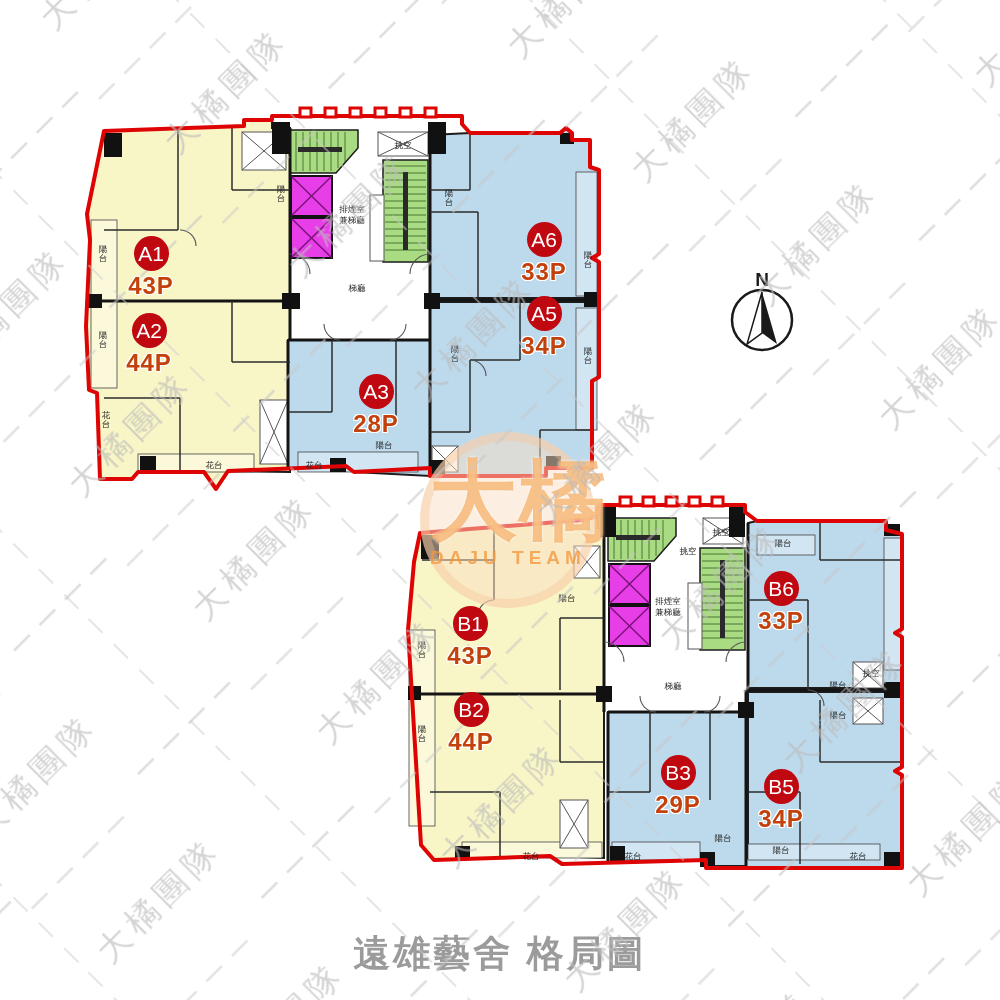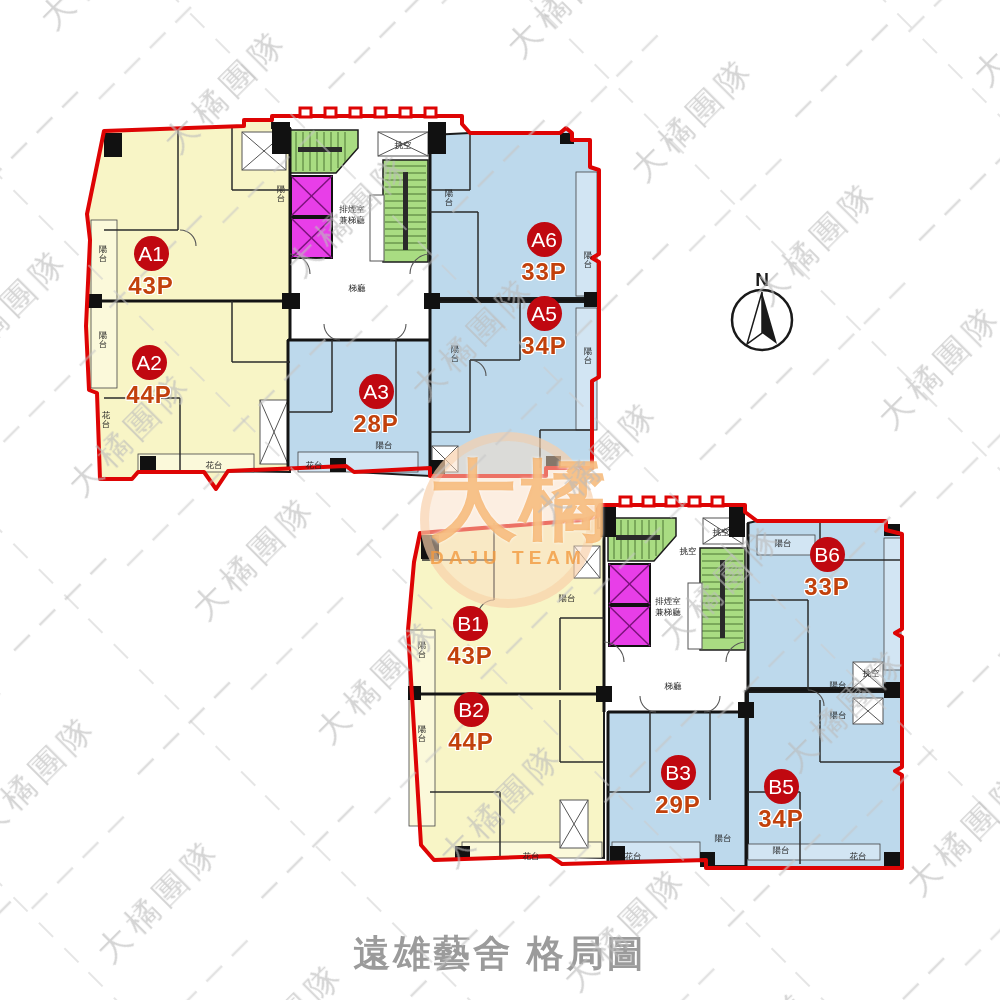--- a/index.html
+++ b/index.html
@@ -369,21 +369,21 @@
   <text x="40" y="28" text-anchor="middle" font-size="19" font-weight="bold" fill="#1a1a1a">N</text>
   <circle cx="40" cy="62" r="30" fill="none" stroke="#1a1a1a" stroke-width="2.5"></circle>
   <path d="M40,34 L55,86 L40,75 Z" fill="#1a1a1a"></path>
   <path d="M40,34 L25,86 L40,75 Z" fill="#ffffff" stroke="#1a1a1a" stroke-width="1.5"></path>
 </svg>
 
 <div class="unit" style="left:118px;top:236px;">
   <div class="badge">A1</div>
   <div class="area">43P</div>
 </div>
-<div class="unit" style="left:116px;top:313px;margin-top:32px;">
+<div class="unit" style="left:116px;top:313px;">
   <div class="badge">A2</div>
   <div class="area">44P</div>
 </div>
 <div class="unit" style="left:343px;top:374px;">
   <div class="badge">A3</div>
   <div class="area">28P</div>
 </div>
 <div class="unit" style="left:511px;top:296px;">
   <div class="badge">A5</div>
   <div class="area">34P</div>
@@ -401,21 +401,21 @@
   <div class="area">44P</div>
 </div>
 <div class="unit" style="left:645px;top:755px;">
   <div class="badge">B3</div>
   <div class="area">29P</div>
 </div>
 <div class="unit" style="left:748px;top:755px;margin-top:14px;">
   <div class="badge">B5</div>
   <div class="area">34P</div>
 </div>
-<div class="unit" style="left:748px;top:537px;padding-left:46px;">
+<div class="unit" style="left:748px;top:571px;">
   <div class="badge">B6</div>
   <div class="area">33P</div>
 </div>
 
 <svg id="watermark" class="abs" width="1000" height="1000" viewBox="0 0 1000 1000">
   <defs>
     <pattern id="wm-text" width="310" height="175" patternUnits="userSpaceOnUse" patternTransform="rotate(-45)">
       <text x="16" y="60" font-size="33" letter-spacing="7" fill="#bcbcbc" opacity="0.62" font-family="Liberation Sans, sans-serif">大橘團隊</text>
       <line x1="170" y1="120" x2="310" y2="120" stroke="#c6c6c6" stroke-width="2.4" stroke-dasharray="22 14" opacity="0.6"></line>
       <line x1="0" y1="140" x2="130" y2="140" stroke="#c6c6c6" stroke-width="2.4" stroke-dasharray="22 14" opacity="0.5"></line>

